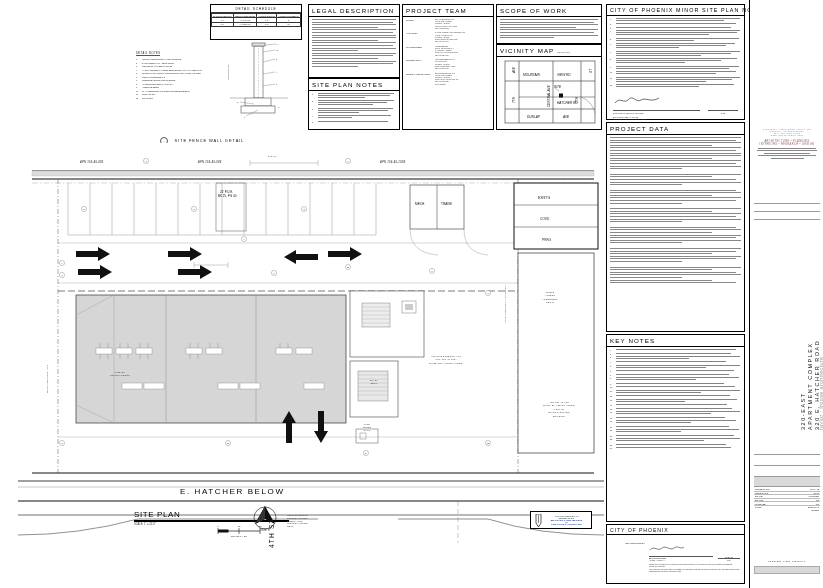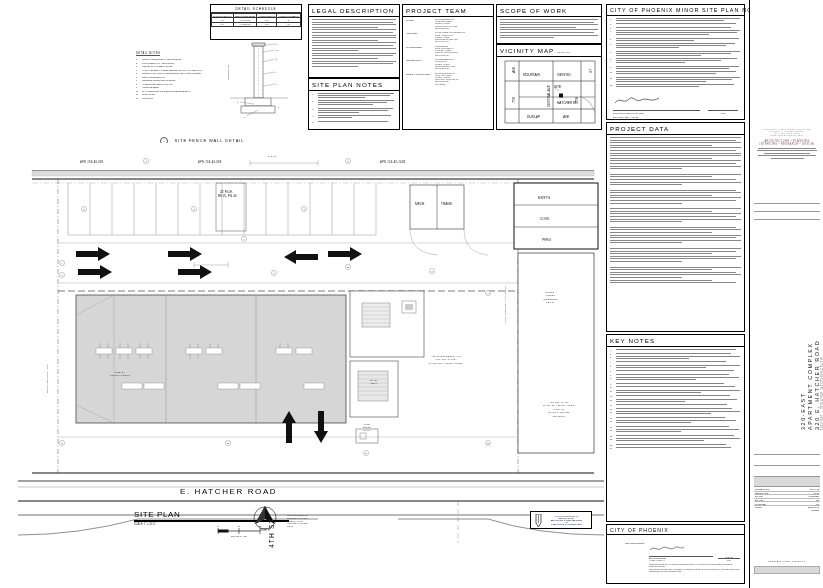--- a/index.html
+++ b/index.html
@@ -919,21 +919,21 @@
 WALL</div>
 
     <div class="lbl sm" style="left:341px;top:236px;width:30px;text-align:center;white-space:pre-line;line-height:3.2px;">TRASH
 ENCL</div>
 
     <div class="lbl sm" style="left:486px;top:180px;transform:rotate(-90deg);transform-origin:0 0;">EAST PROPERTY LINE  158.00'</div>
     <div class="lbl sm" style="left:28px;top:250px;transform:rotate(-90deg);transform-origin:0 0;">WEST PROPERTY LINE</div>
     <div class="lbl sm" style="left:250px;top:12px;">240.00'</div>
   </div>
 
-  <div class="abs" style="left:180px;top:487px;font-size:8px;letter-spacing:1.6px;color:#000;">E.  HATCHER  ROAD</div>
+  <div class="abs" style="left:180px;top:487px;font-size:8px;letter-spacing:1.6px;color:#000;">E.  HATCHER  BELOW</div>
   <div class="abs" style="left:268px;top:548px;font-size:6.5px;letter-spacing:1.2px;color:#000;transform:rotate(-90deg);transform-origin:0 0;">4TH ST</div>
 
   <div class="abs" style="left:134px;top:510px;">
     <div style="font-size:8px;letter-spacing:.6px;color:#000;border-bottom:2px solid #000;width:155px;padding-bottom:1px;">SITE PLAN</div>
     <div style="font-size:2.6px;color:#333;margin-top:1px;">SCALE: 1" = 20'-0"</div>
   </div>
   <svg class="abs" style="left:216px;top:524px;width:46px;height:14px;" viewBox="0 0 46 14">
     <line x1="2" y1="7" x2="44" y2="7" stroke="#111" stroke-width=".7"></line>
     <line x1="2" y1="4" x2="2" y2="10" stroke="#111" stroke-width=".6"></line>
     <line x1="23" y1="4" x2="23" y2="10" stroke="#111" stroke-width=".6"></line>

